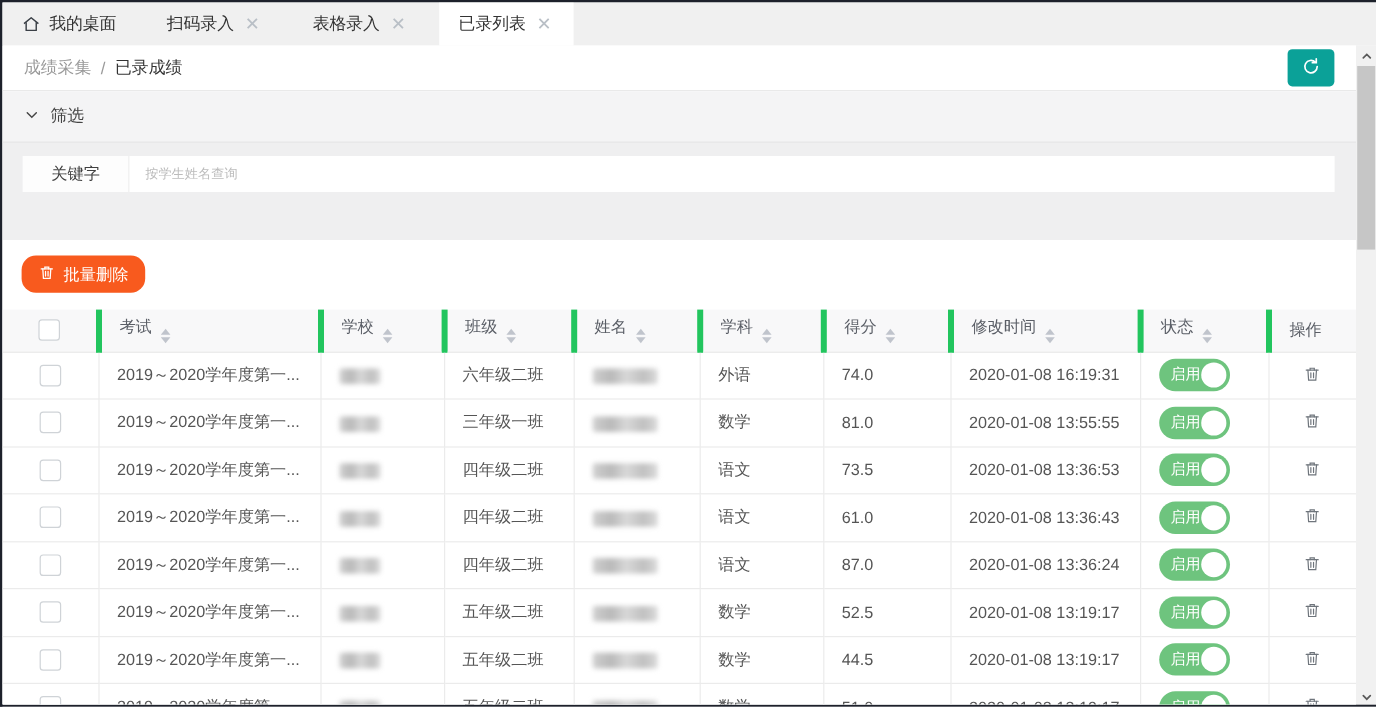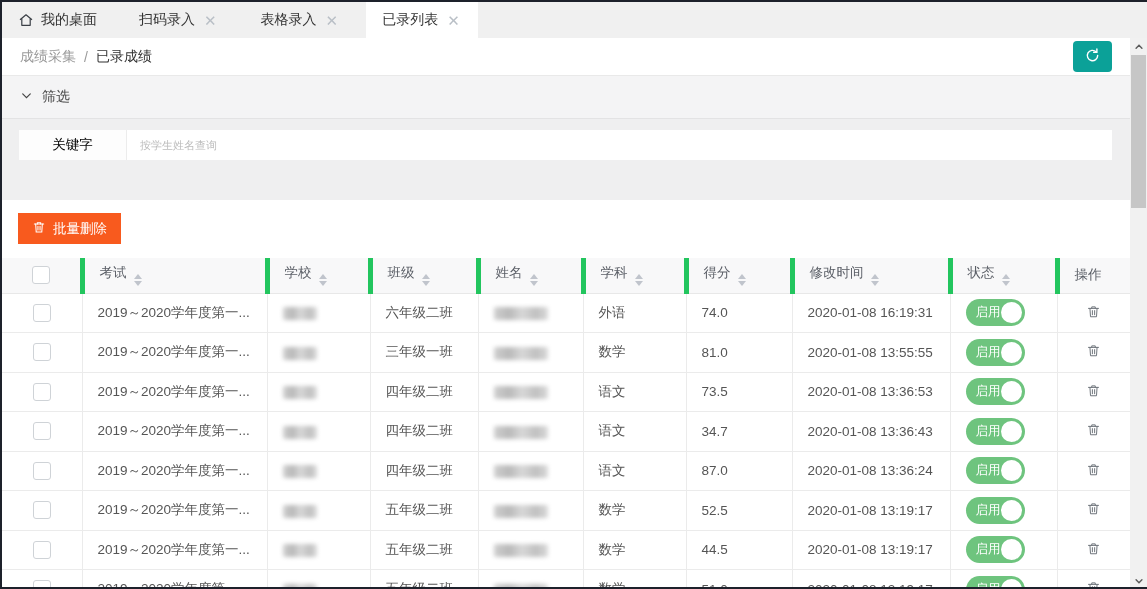--- a/index.html
+++ b/index.html
@@ -29,29 +29,29 @@
   .crumb .sep{ color:#9a9a9a; }
   .crumb .current{ color:#333; }
   .refresh-btn{ margin-left:auto; width:39px; height:31px; background:#0ba198; border:none;
                 border-radius:4px; display:flex; align-items:center; justify-content:center; cursor:pointer; }
   
   .filter-head{ height:43px; background:#f4f4f5; border-bottom:1px solid #e3e3e4;
                 display:flex; align-items:center; gap:9px; padding:0 18px; font-size:14px; color:#444;
                 cursor:pointer; flex:none; }
   .filter-body{ height:81px; background:#efeff0; padding:11px 18px 0 17px; flex:none; }
   .kw-row{ height:30px; background:#fff; display:flex; align-items:stretch; }
-  .kw-label{ width:108px; display:flex; align-items:center; justify-content:center;
-             font-size:13.5px; color:#000000; background:#fdfdfd; border-right:1px solid #ececec; }
+  .kw-label{ width:89px; display:flex; align-items:center; justify-content:center;
+             font-size:13.5px; color:#404040; background:#fdfdfd; border-right:1px solid #ececec; }
   .kw-input{ flex:1; border:none; outline:none; font-size:11px; color:#333; padding:0 13px;
              font-family:inherit; background:#fff; }
   .kw-input::placeholder{ color:#bcbcbc; }
   
   .panel{ background:#fff; flex:1; padding-top:13px; overflow:hidden; }
   .batch-del{ margin-left:16px; height:31px; padding:0 14px; background:#f85a1e; color:#fff;
-              border:none; border-radius:0; font-size:13.5px; display:inline-flex; align-items:center;
+              border:none; border-radius:12px; font-size:13.5px; display:inline-flex; align-items:center;
               gap:7px; cursor:pointer; font-family:inherit; }
   
   table{ width:1128px; margin-top:14px; border-collapse:collapse; table-layout:fixed; font-size:13.5px; color:#555; }
   col.w0{width:80px} col.w1{width:185px} col.w2{width:103px} col.w3{width:108px} col.w4{width:105px}
   col.w5{width:103px} col.w6{width:106px} col.w7{width:158px} col.w8{width:107px} col.w9{width:73px}
   thead th{ height:35px; background:#f8f8f9; font-weight:normal; color:#5a5e66; text-align:left;
             padding:0 0 0 15px; border-bottom:1px solid #e8e8e8; border-right:5px solid #22c55e;
             white-space:nowrap; }
   thead th:last-child{ border-right:none; }
   thead th.c-check, tbody td.c-check{ text-align:center; padding:0; }
@@ -291,21 +291,21 @@
     </td>
   </tr>
 
   <tr>
     <td class="c-check"><span class="checkbox"></span></td>
     <td>2019～2020学年度第一...</td>
     <td><span class="blur blur-school"></span></td>
     <td>四年级二班</td>
     <td><span class="blur blur-name"></span></td>
     <td>语文</td>
-    <td>34.7</td>
+    <td>61.0</td>
     <td>2020-01-08 13:36:43</td>
     <td>
       <span class="toggle">
         <span class="toggle-label">启用</span>
         <span class="knob"></span>
       </span>
     </td>
     <td class="c-op">
       <span class="trash-btn">
         <svg width="15" height="15" viewBox="0 0 24 24" fill="none" stroke="#6f757c" stroke-width="1.6" stroke-linecap="round">

